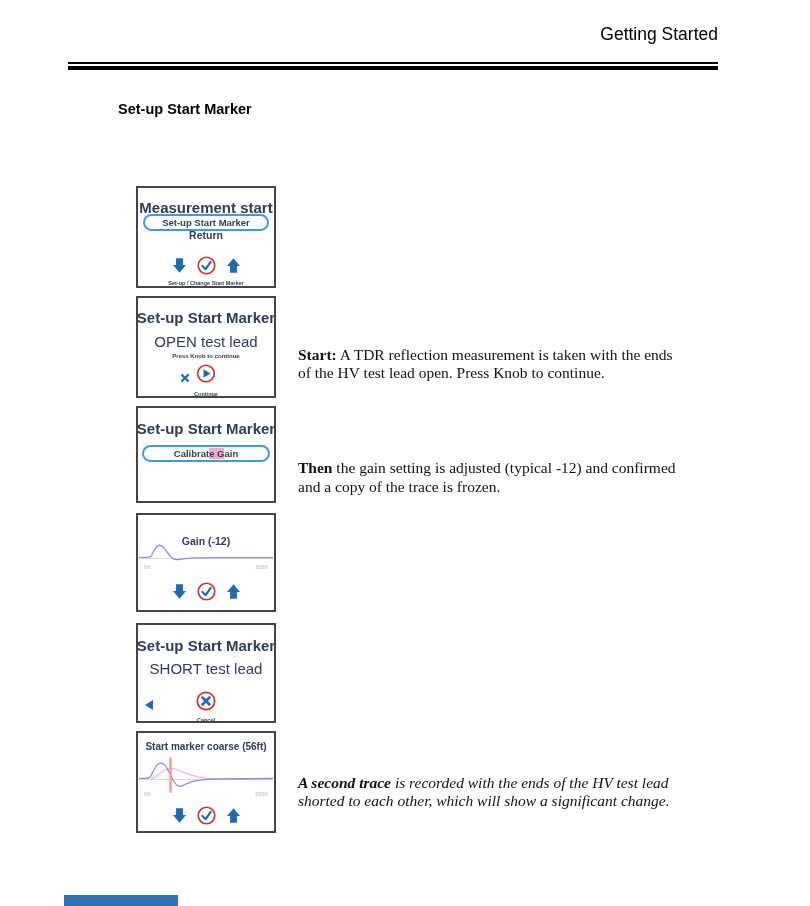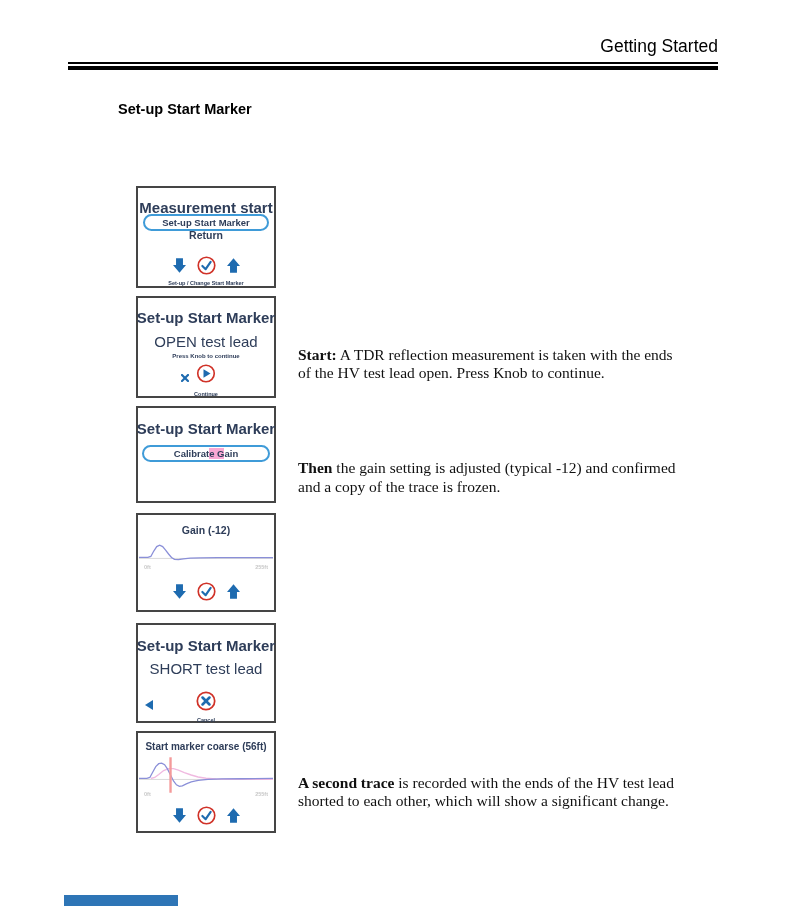--- a/index.html
+++ b/index.html
@@ -1,33 +1,33 @@
 <!DOCTYPE html>
 <html><head>
 <meta charset="utf-8">
 <style>
   html,body{margin:0;padding:0;background:#ffffff;}
   .page{position:relative;width:810px;height:906px;background:#ffffff;overflow:hidden;
         font-family:"Liberation Serif",serif;color:#1a1a1a;}
 
   .header-title{position:absolute;top:24px;right:92px;font-family:"Liberation Sans",sans-serif;
-        font-size:17.5px;color:#000;margin-top:12px;}
+        font-size:17.5px;color:#000;}
   .rule-thin{position:absolute;left:68px;top:62px;width:650px;height:2px;background:#000;}
   .rule-thick{position:absolute;left:68px;top:66px;width:650px;height:4px;background:#000;}
 
   .section-title{position:absolute;left:118px;top:101px;font-family:"Liberation Sans",sans-serif;
         font-weight:bold;font-size:14.5px;color:#000;}
 
   .body-text{position:absolute;font-size:15.5px;line-height:18.5px;color:#111;}
   .body-text b{font-weight:bold;}
   .intro{left:213px;top:133px;width:512px;}
   .t1{left:298px;top:228px;width:400px;}
   .t2{left:298px;top:330px;width:384px;}
   .t3{left:298px;top:439px;width:384px;margin-top:20px;}
-  .t6{left:298px;top:758px;width:376px;}
+  .t6{left:298px;top:758px;width:376px;font-style:italic;}
 
   .screen{position:absolute;left:136px;width:140px;background:#fff;border:2px solid #454545;
         box-sizing:border-box;font-family:"Liberation Sans",sans-serif;color:#2e3d59;}
   .cx{position:absolute;left:50%;transform:translateX(-50%);}
   .scr-title{font-weight:bold;font-size:15px;white-space:nowrap;}
   .scr-main{font-weight:normal;font-size:15px;white-space:nowrap;}
   .scr-sub{font-weight:bold;font-size:6px;white-space:nowrap;}
   .caption{font-weight:bold;font-size:5.5px;white-space:nowrap;}
   .oval{border:2px solid #3f9bd8;border-radius:12px;height:17px;box-sizing:border-box;
         display:flex;align-items:center;justify-content:center;font-weight:bold;font-size:9.5px;
@@ -95,21 +95,21 @@
   <div class="screen" style="top:406px;height:97px;">
     <div class="scr-title cx" style="top:12px;">Set-up Start Marker</div>
     <div class="oval cx" style="top:37px;width:128px;">
       <span>Calibrat</span>
         <span class="hl">e G</span>
         <span>ain</span>
     </div>
   </div>
 
   <div class="screen" style="top:513px;height:99px;">
-    <div class="scr-title cx" style="top:9px;font-size:10.5px;">Gain (-12)</div>
+    <div class="scr-title cx" style="top:20px;font-size:10.5px;">Gain (-12)</div>
     <svg class="wave" style="top:26px;" width="134" height="24" viewBox="0 0 136 24">
       <line x1="0" y1="17.5" x2="136" y2="17.5" stroke="#d9d9d9" stroke-width="1"></line>
       <polyline fill="none" stroke="#8a8fd8" stroke-width="1.3" points="0,16.5 9,16.5 12,15.5 15,10 18,5.5 21,4 24,5.5 27,9 30,13 33,16.5 36,18.5 40,18.8 45,18 52,17.3 62,17 80,16.8 110,16.7 136,16.7"></polyline>
     </svg>
     <div class="axis-label" style="left:6px;top:49px;">0ft</div>
     <div class="axis-label" style="right:6px;top:49px;">255ft</div>
     <div class="nav-row cx" style="top:67px;">
       <svg width="13" height="15" viewBox="0 0 15 17">
           <polygon class="icon-blue" points="3.5,0 11.5,0 11.5,8 15,8 7.5,17 0,8 3.5,8"></polygon>
         </svg>

